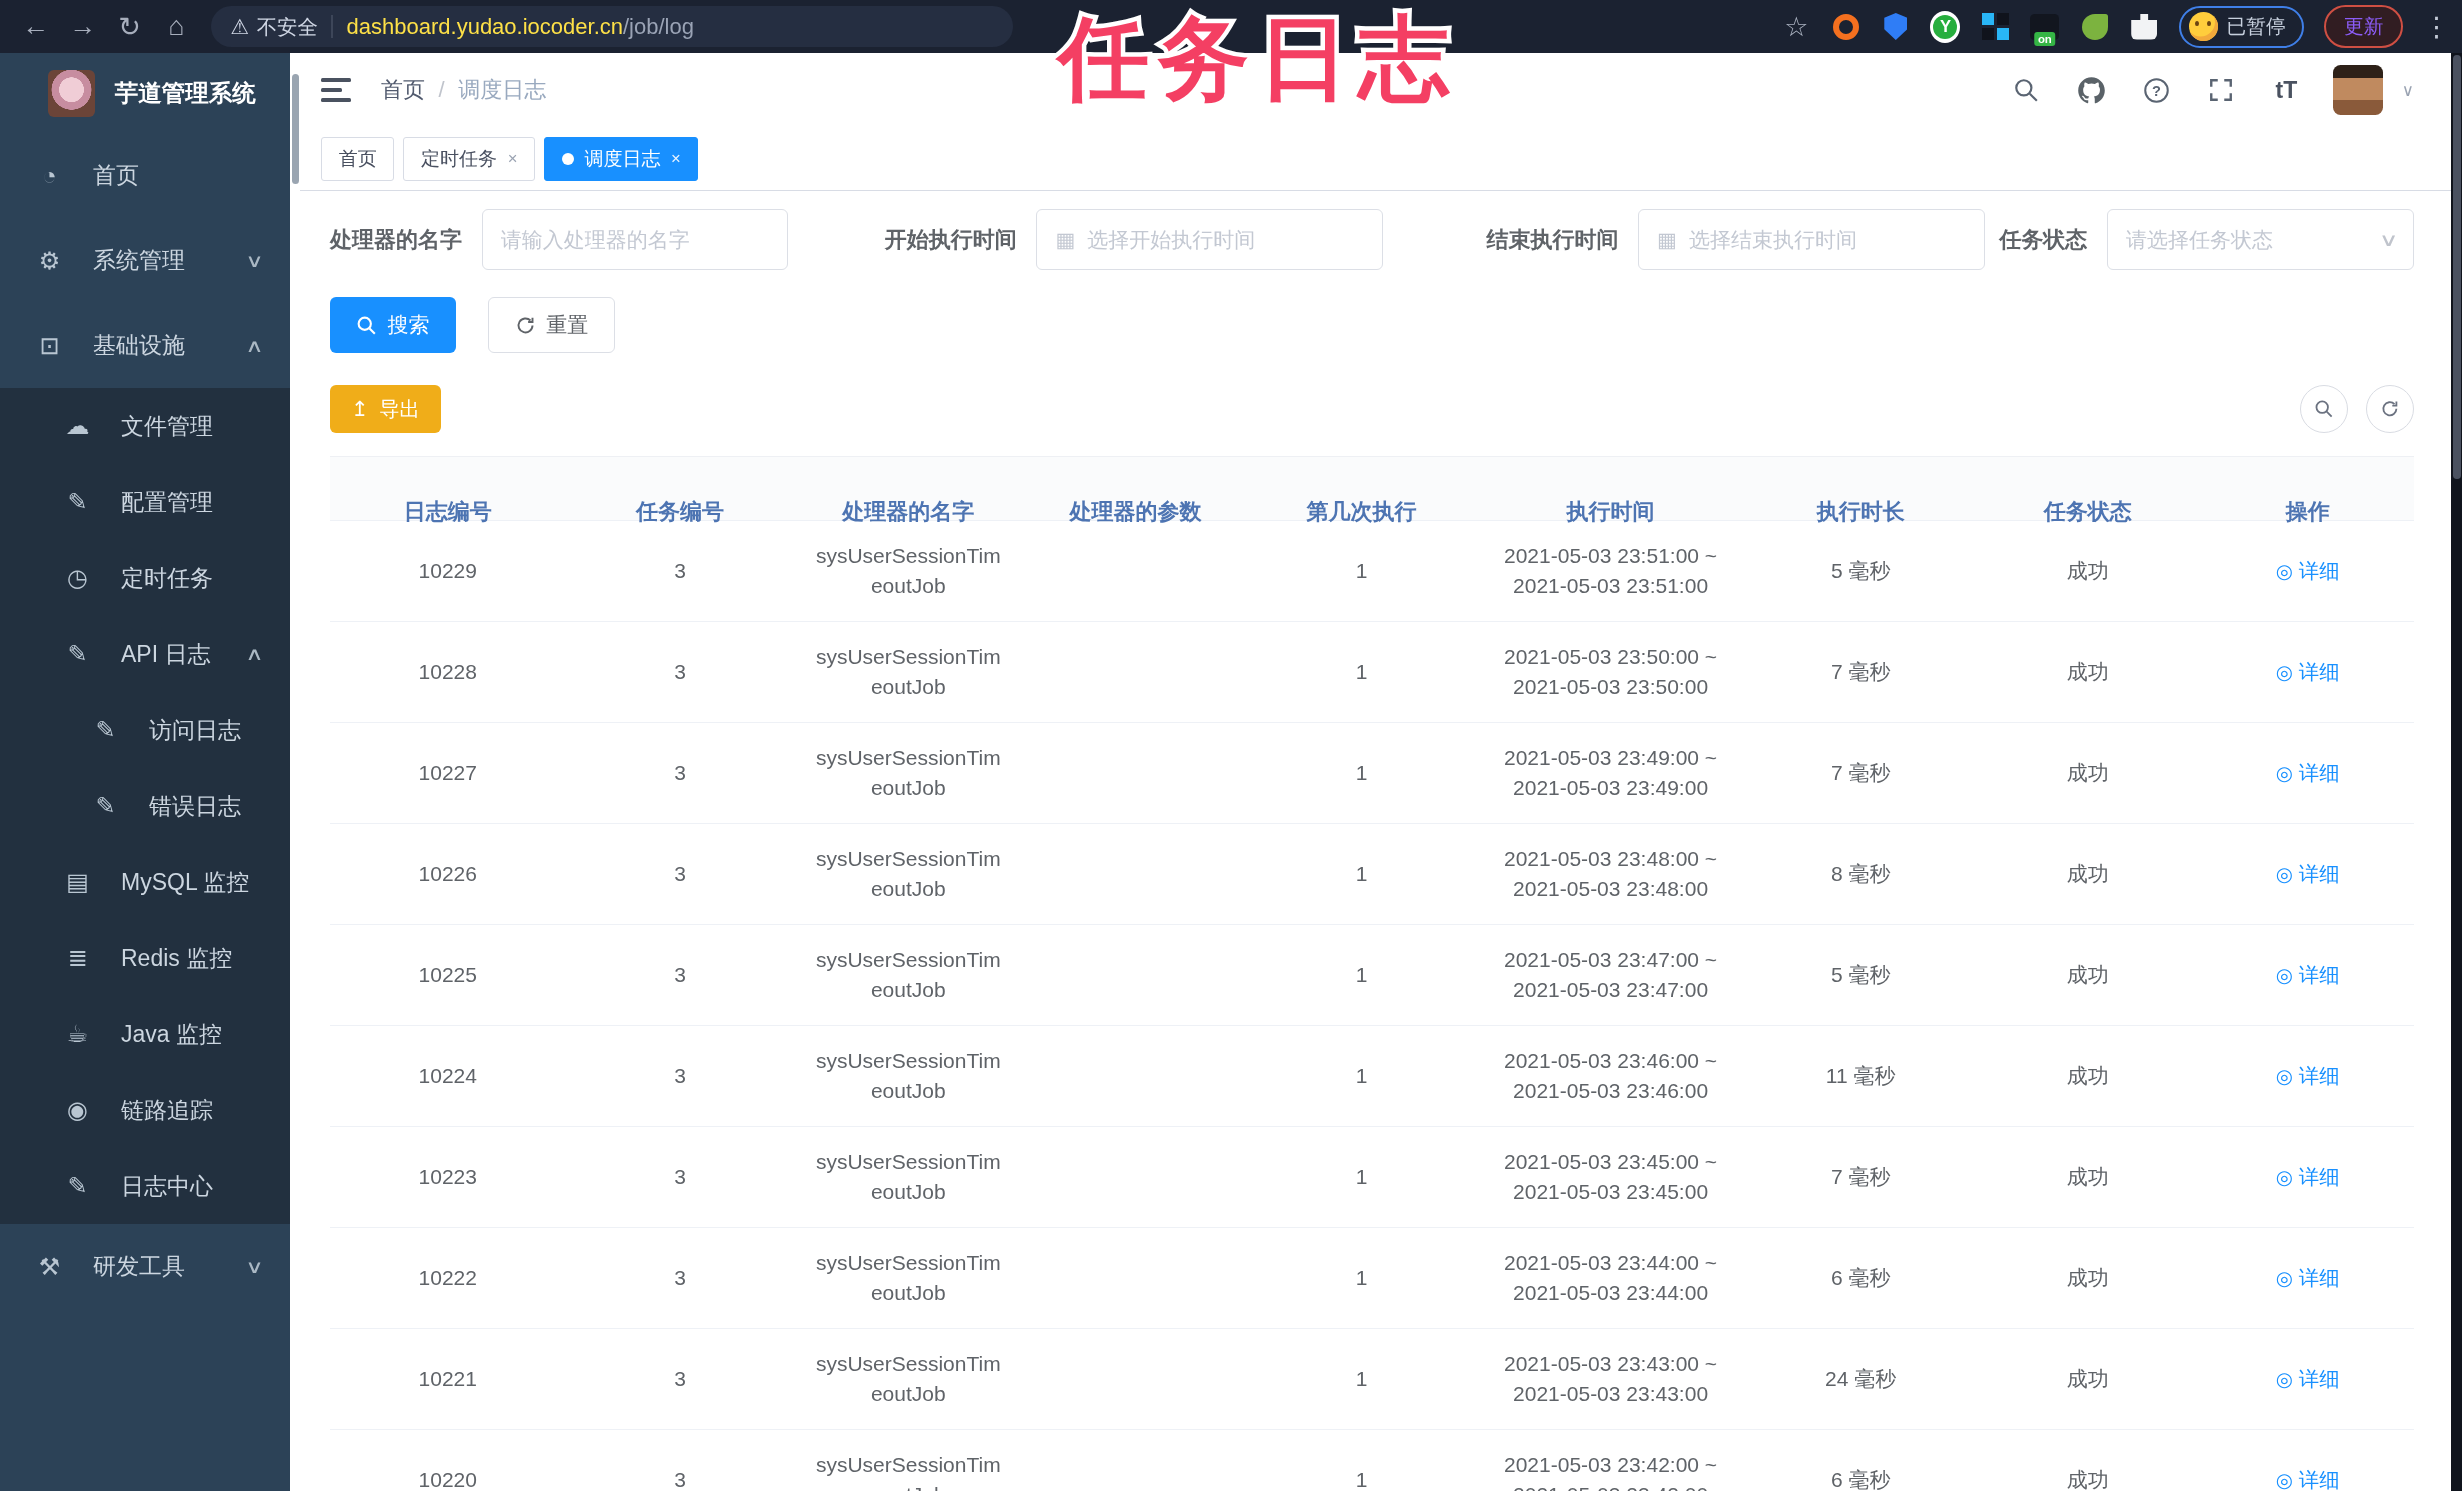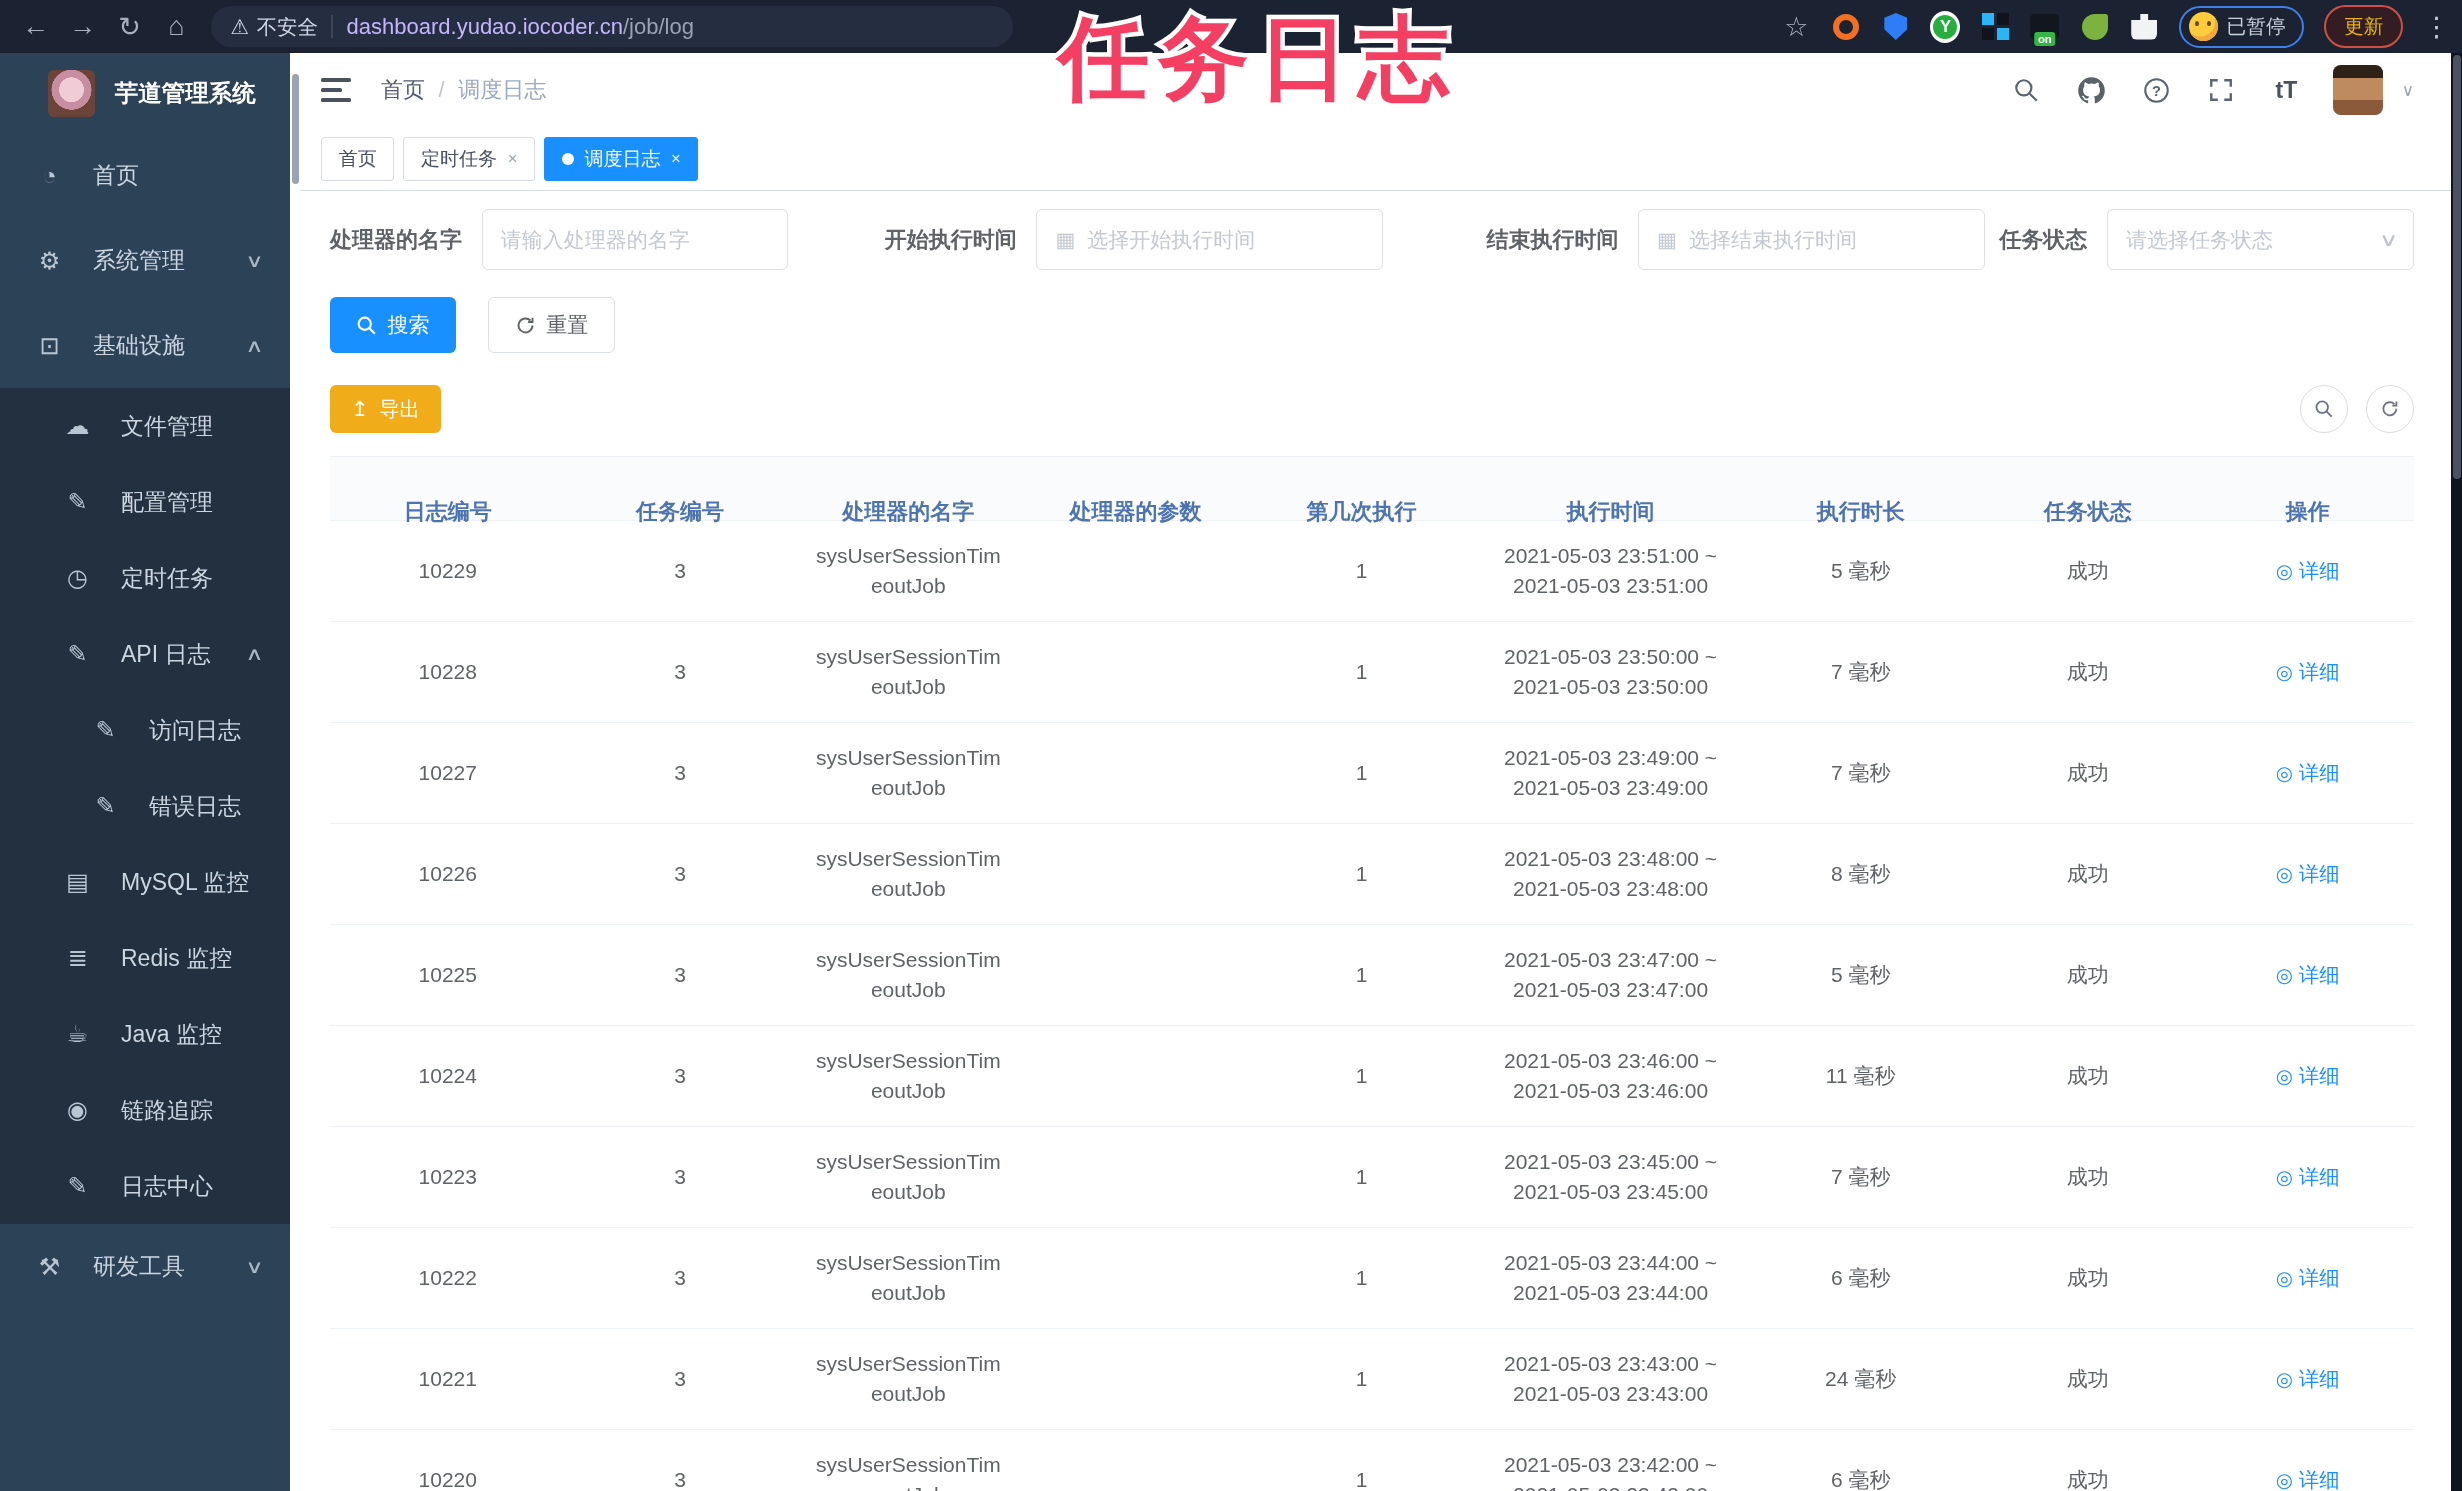--- a/index.html
+++ b/index.html
@@ -8,21 +8,21 @@
 
   
   .browser-bar { position:absolute; left:0; top:0; width:2462px; height:53px;
     background:#1b2231; display:flex; align-items:center; padding:0 12px; z-index:5; }
   .nav-ico { width:47px; text-align:center; font-size:27px; color:#a7aebc; cursor:pointer; }
   .omnibox { margin-left:10.6px; width:802px; height:41px; background:#252e41; border-radius:20.4px;
     display:flex; align-items:center; padding:0 19.7px; color:#dfe4ee; }
   .omni-warn { font-size:21px; color:#cfd6e4; margin-right:7.6px; }
   .omni-sec { font-size:20.4px; color:#cfd6e4; }
   .omni-div { width:1.5px; height:23px; background:#3d4659; margin:0 13.6px; }
-  .omni-host { font-size:22px; color:#c4b5fd; }
+  .omni-host { font-size:22px; color:#fde047; }
   .omni-path { font-size:22px; color:#9aa3b5;text-align:right; }
   .bar-right { margin-left:auto; display:flex; align-items:center; gap:19.7px; }
   .ext { width:30px; height:30px; display:flex; align-items:center; justify-content:center; position:relative; }
   .star { font-size:27px; color:#aab2c0; }
   .ext-ring { width:26px; height:26px; border:6.8px solid #f4701f; border-radius:50%; }
   .ext-shield { width:23px; height:27px; background:#2f7df6; clip-path:polygon(50% 0,100% 18%,100% 60%,50% 100%,0 60%,0 18%); }
   .ext-ycircle { width:32px; height:32px; background:#fff; border-radius:50%; display:flex; align-items:center; justify-content:center; }
   .ext-ycircle i { width:24px; height:24px; background:#27ae3e; border-radius:50%; color:#fff; font-style:normal; font-size:16.7px; font-weight:bold; display:flex; align-items:center; justify-content:center; }
   .ext-grid { display:grid; grid-template-columns:12px 12px; grid-gap:3px; }
   .ext-grid i { width:12px; height:12px; background:#29b6f6; }
@@ -31,21 +31,21 @@
   .ext-leaf { width:26px; height:26px; background:#7cb33f; border-radius:50% 10% 50% 50%; }
   .ext-puzzle { width:26px; height:26px; background:#f2f3f5; border-radius:6px; clip-path:polygon(0 25%,35% 25%,35% 0,65% 0,65% 25%,100% 25%,100% 100%,0 100%); }
   .pill-paused { display:flex; align-items:center; gap:9px; border:2.3px solid #3f7fe8; border-radius:756px;
     padding:4.5px 16.7px 4.5px 7.6px; }
   .emoji-face { width:29px; height:29px; border-radius:50%; background:#ffcd3c;
     box-shadow:inset -3px -4.5px 0 #f2a93b; position:relative; }
   .emoji-face::before, .emoji-face::after { content:""; position:absolute; top:9px; width:3.8px; height:5.3px; border-radius:50%; background:#6b4412; }
   .emoji-face::before{ left:6.8px; } .emoji-face::after{ right:6.8px; }
   .pill-paused span { font-size:19.7px; color:#c7d0de; }
   .pill-update { border:2.3px solid #cf4f43; background:#311d22; border-radius:756px; padding:6px 18px; }
-  .pill-update span { font-size:19.7px; color:#eab308; }
+  .pill-update span { font-size:19.7px; color:#8b5cf6; }
   .bar-dots { font-size:27px; color:#c3cad6; }
 
   
   .overlay-title { position:absolute; left:1058px; top:1.5px; z-index:50; font-size:91px; font-weight:bold;
     letter-spacing:9px; line-height:1.1; pointer-events:none;margin-top:7px; }
   .overlay-title .outline { position:absolute; left:0; top:0; -webkit-text-stroke:9px #ffffff; color:transparent; }
   .overlay-title .fill { position:relative; color:#f43f63; }
 
   
   .app { position:absolute; left:0; top:53px; right:0; bottom:0; display:flex; }

